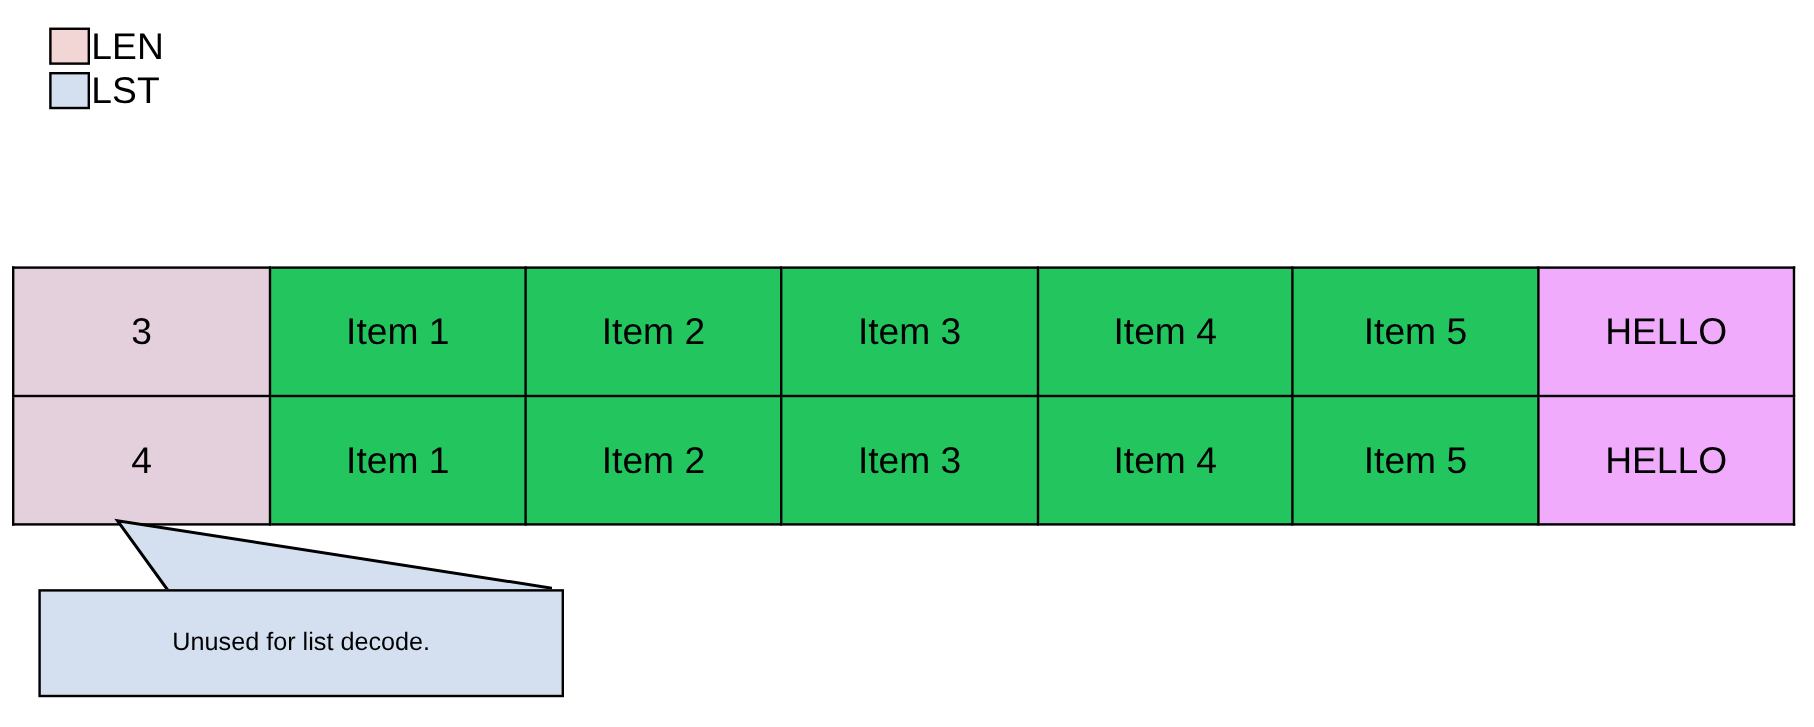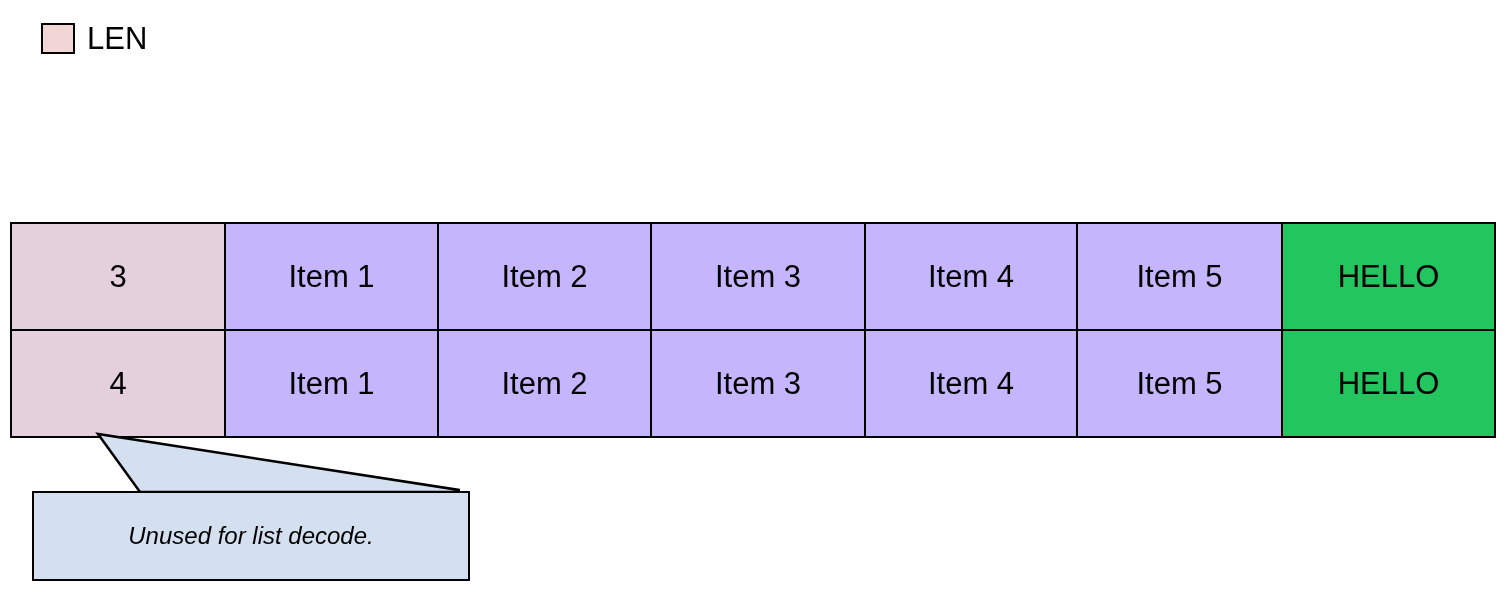--- a/index.html
+++ b/index.html
@@ -31,21 +31,21 @@
     height: 37px;
   }
   .legend-swatch {
     width: 30px;
     height: 27px;
     border: 2.5px solid #000000;
     box-sizing: content-box;
     flex: 0 0 auto;
   }
   .legend-label {
-    margin-left: 12px;
+    margin-left: 1px;
     font-size: 31px;
     line-height: 31px;
     letter-spacing: 0.1px;
     white-space: nowrap;
   }
 
   
   #byte-table {
     position: absolute;
     left: 10px;
@@ -58,63 +58,66 @@
   #byte-table td {
     border: 2.5px solid #000000;
     text-align: center;
     vertical-align: middle;
     font-size: 31px;
     line-height: 34px;
     padding: 0;
     height: 105px;
   }
   td.len-cell  { background: #e4d0dd; }
-  td.lst-cell  { background: #c4b5fd; }
-  td.fld-cell  { background: #22c55e; }
+  td.lst-cell  { background: #22c55e; }
+  td.fld-cell  { background: #f0abfc; }
 
   
   #callout {
     position: absolute;
     left: 32px;
     top: 491px;
     width: 438px;
     height: 90px;
     background: #d4e0f0;
     border: 2.5px solid #000000;
     box-sizing: border-box;
     display: flex;
     flex-direction: column;
     align-items: center;
     justify-content: center;
   }
   #callout .cl-line {
-    font-size: 24px;
+    font-size: 21px;
     line-height: 40px;
     white-space: nowrap;
-    font-style: italic;
   }
   #callout-tail {
     position: absolute;
     left: 60px;
     top: 425px;
     width: 400px;
     height: 80px;
     pointer-events: none;
   }
 </style>
 </head>
 <body>
 
 <div id="legend">
 
   <div class="legend-row">
     <span class="legend-swatch" style="background: rgb(242, 213, 213);"></span>
     <span class="legend-label">LEN</span>
   </div>
 
+  <div class="legend-row">
+    <span class="legend-swatch" style="background: rgb(212, 224, 240);"></span>
+    <span class="legend-label">LST</span>
+  </div>
 
 
 </div>
 
 <table id="byte-table">
   <colgroup>
     <col style="width:214px">
     <col style="width:213px">
     <col style="width:213px">
     <col style="width:214px">

